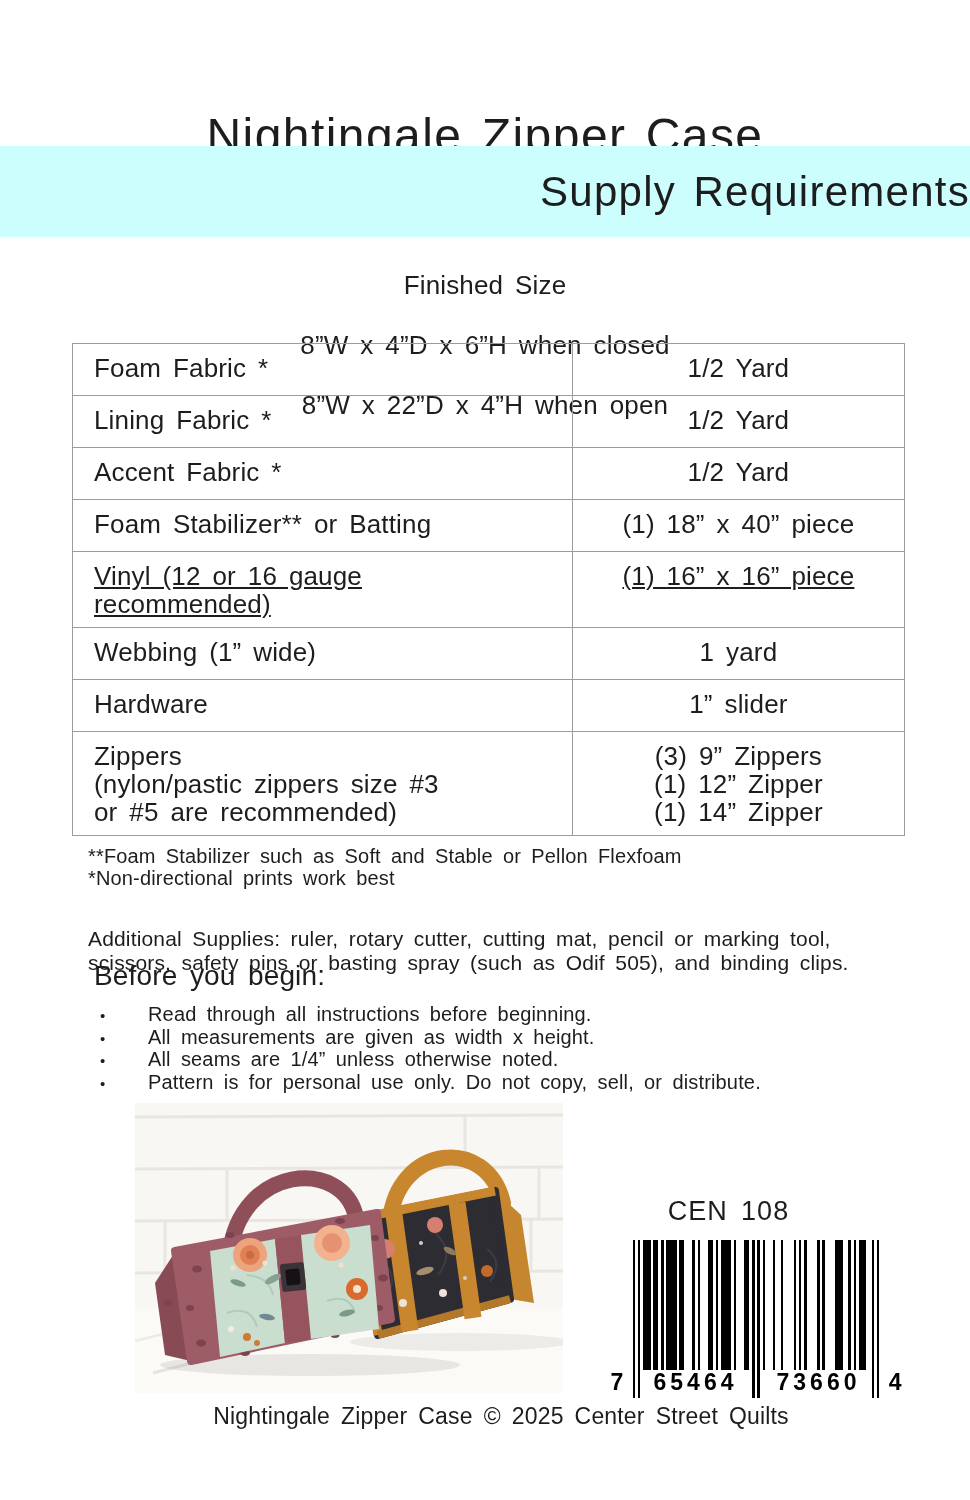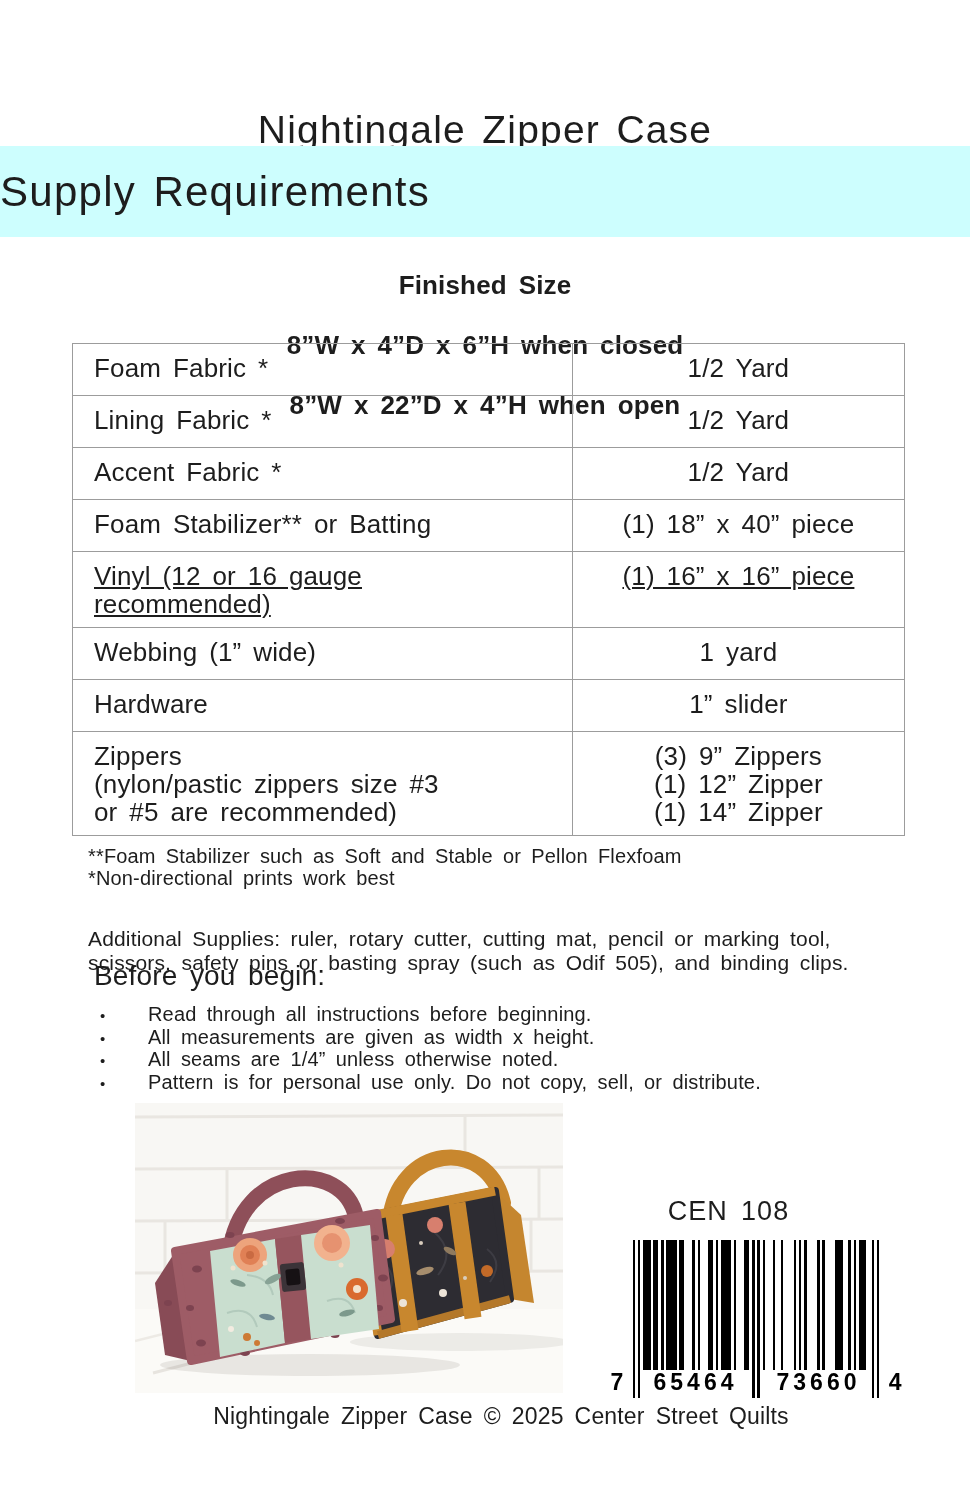--- a/index.html
+++ b/index.html
@@ -3,30 +3,30 @@
 <meta charset="utf-8">
 <style>
   html,body{margin:0;padding:0;background:#ffffff;}
   .page{
     position:relative;width:970px;height:1500px;margin:0 auto;background:#fff;
     font-family:"Liberation Sans",sans-serif;color:#1d1d1d;
     letter-spacing:.01em;word-spacing:.28em;overflow:hidden;
   }
   .title{
     position:absolute;top:68px;left:0;width:100%;text-align:center;
-    font-size:39px;font-weight:300;letter-spacing:.03em;margin-top:40px;
+    font-size:48px;font-weight:300;letter-spacing:.03em;margin-top:40px;
   }
   .banner{
     position:absolute;top:146px;left:0;width:100%;height:91px;background:#cdfefe;
-    display:flex;align-items:center;justify-content:flex-start;
+    display:flex;align-items:center;justify-content:flex-end;
   }
   .banner-text{font-size:42px;font-weight:300;letter-spacing:.03em;}
   .finished{
     position:absolute;top:240px;left:0;width:100%;text-align:center;
-    font-size:26px;line-height:30px;font-weight:700;white-space:pre-line;
+    font-size:26px;line-height:30px;font-weight:400;white-space:pre-line;
   }
   table.supply{
     position:absolute;top:343px;left:72px;width:833px;
     border-collapse:collapse;font-size:26px;font-weight:300;
   }
   table.supply td{
     border:1px solid #9c9c9c;vertical-align:top;
     padding:10px 8px 8px 21px;line-height:28px;white-space:pre-line;
   }
   table.supply td.qty{text-align:center;padding-left:8px;padding-right:8px;}

